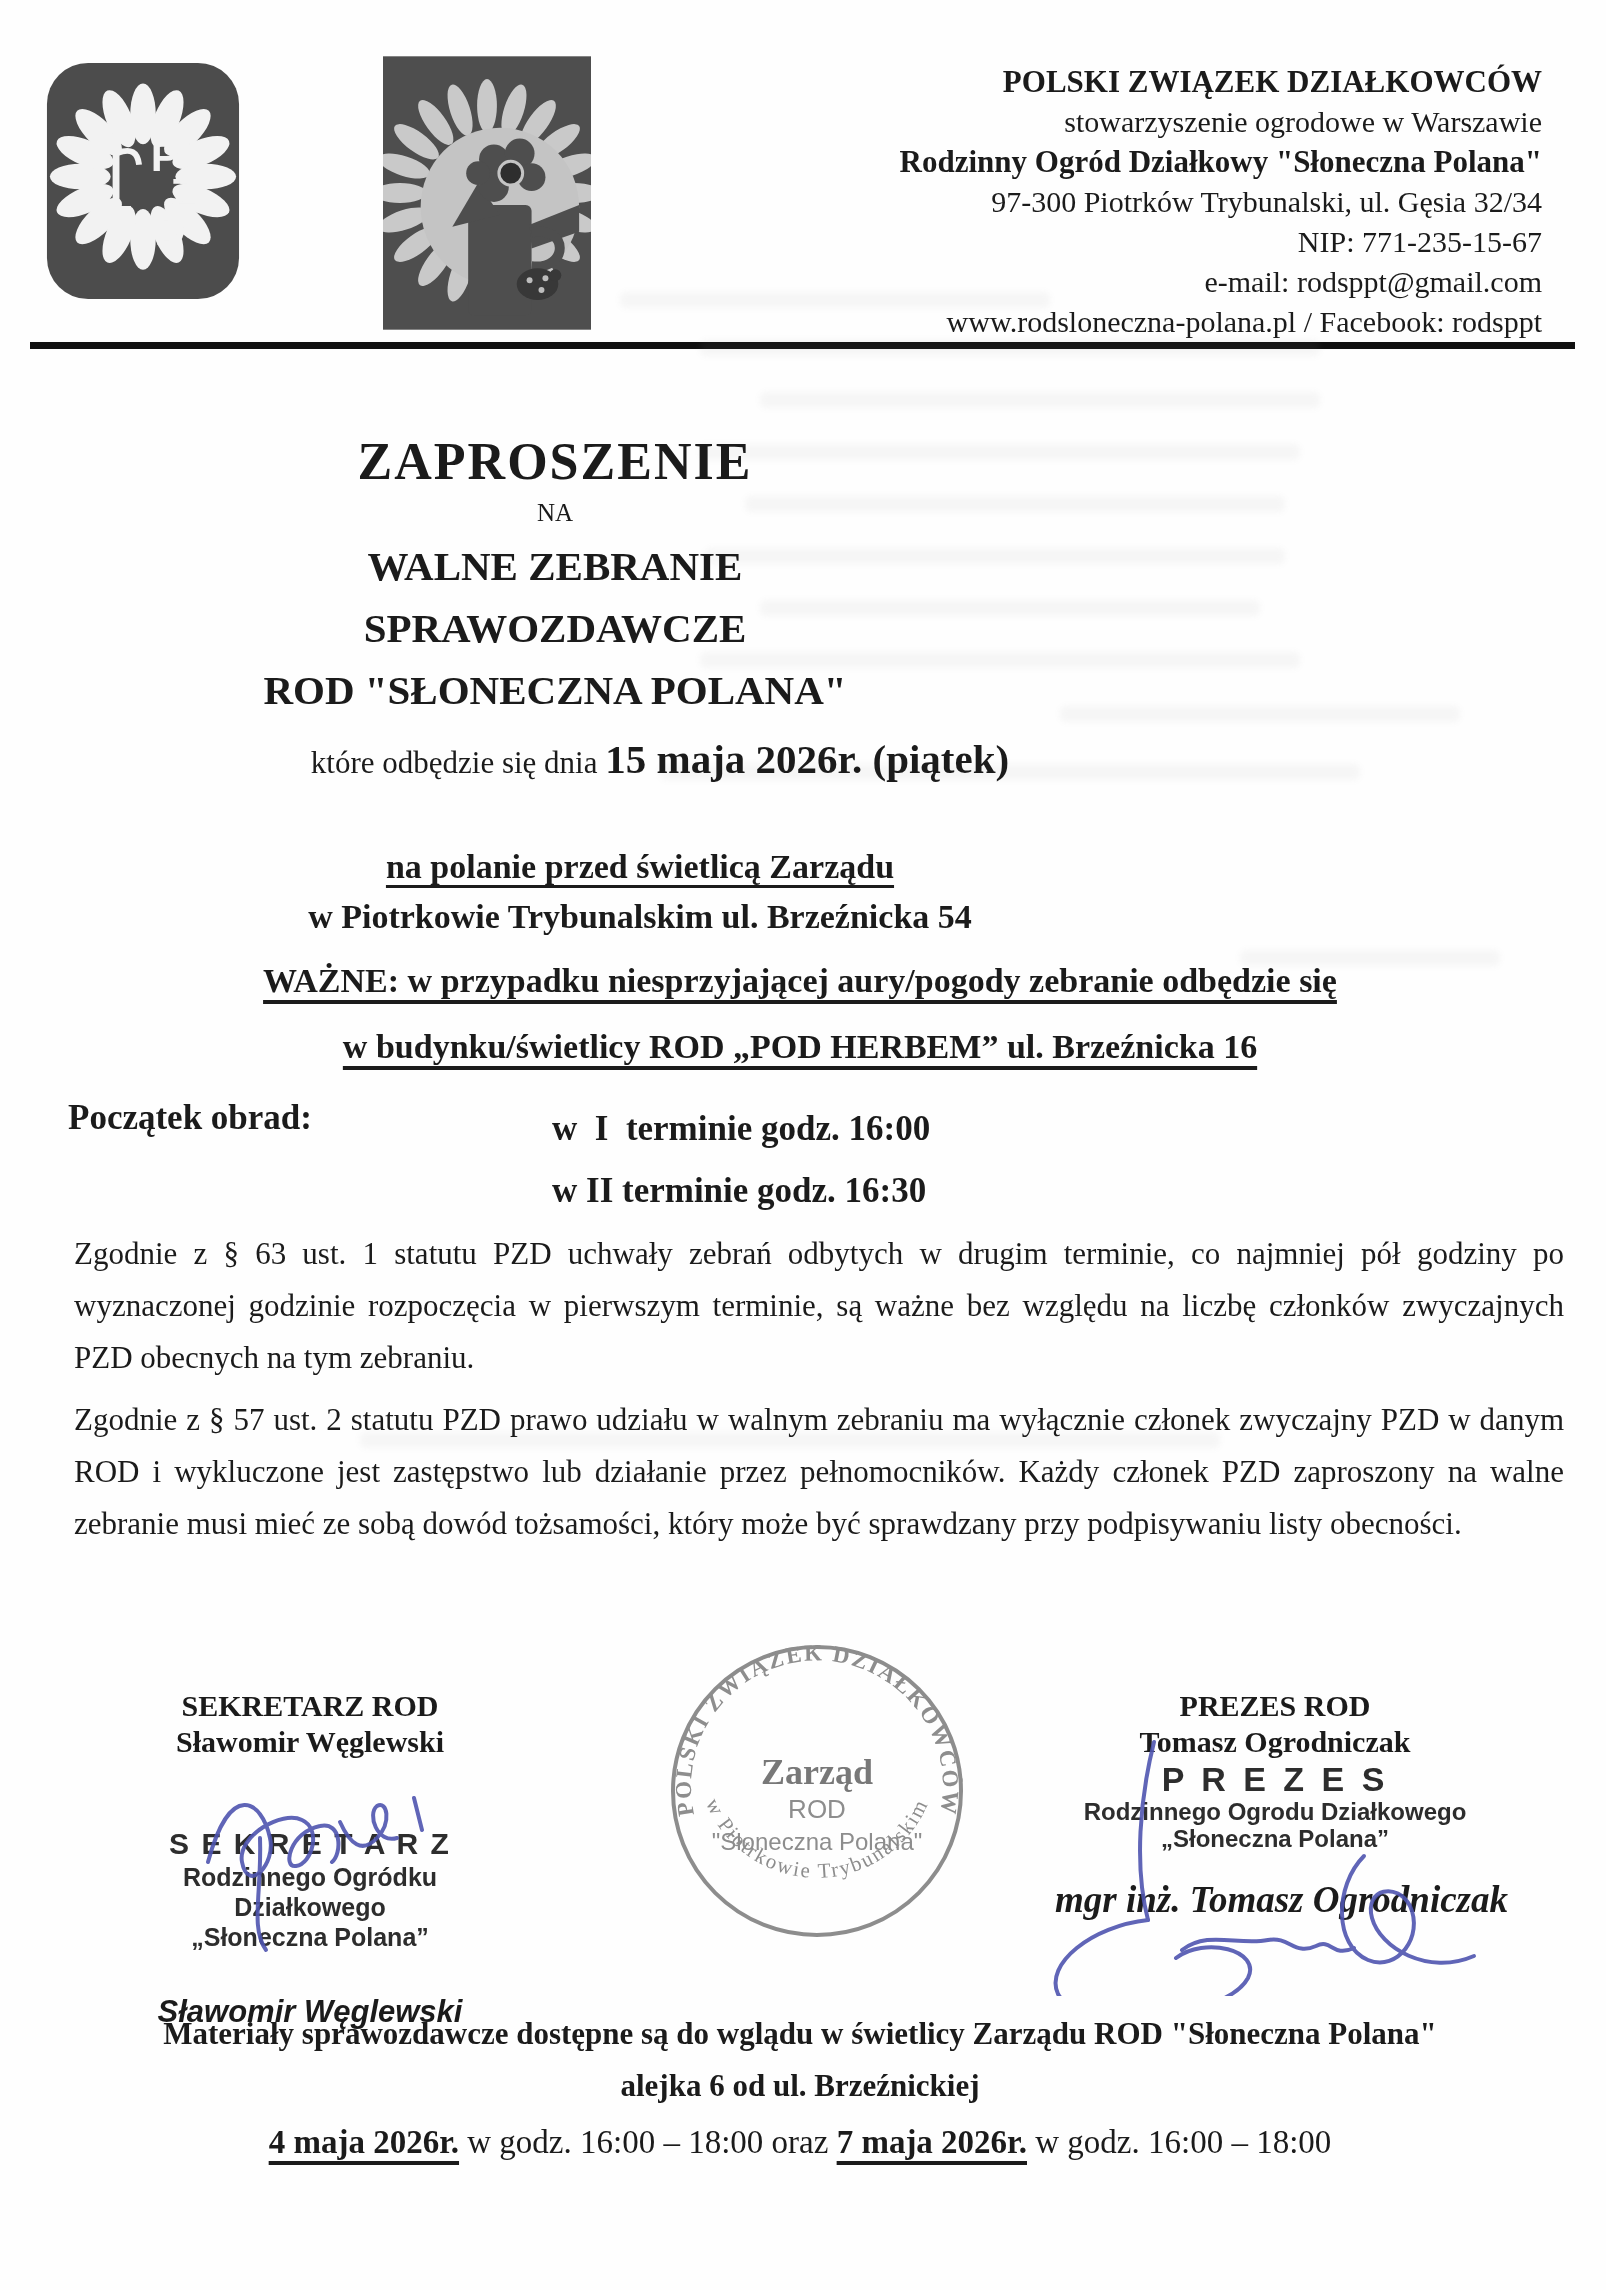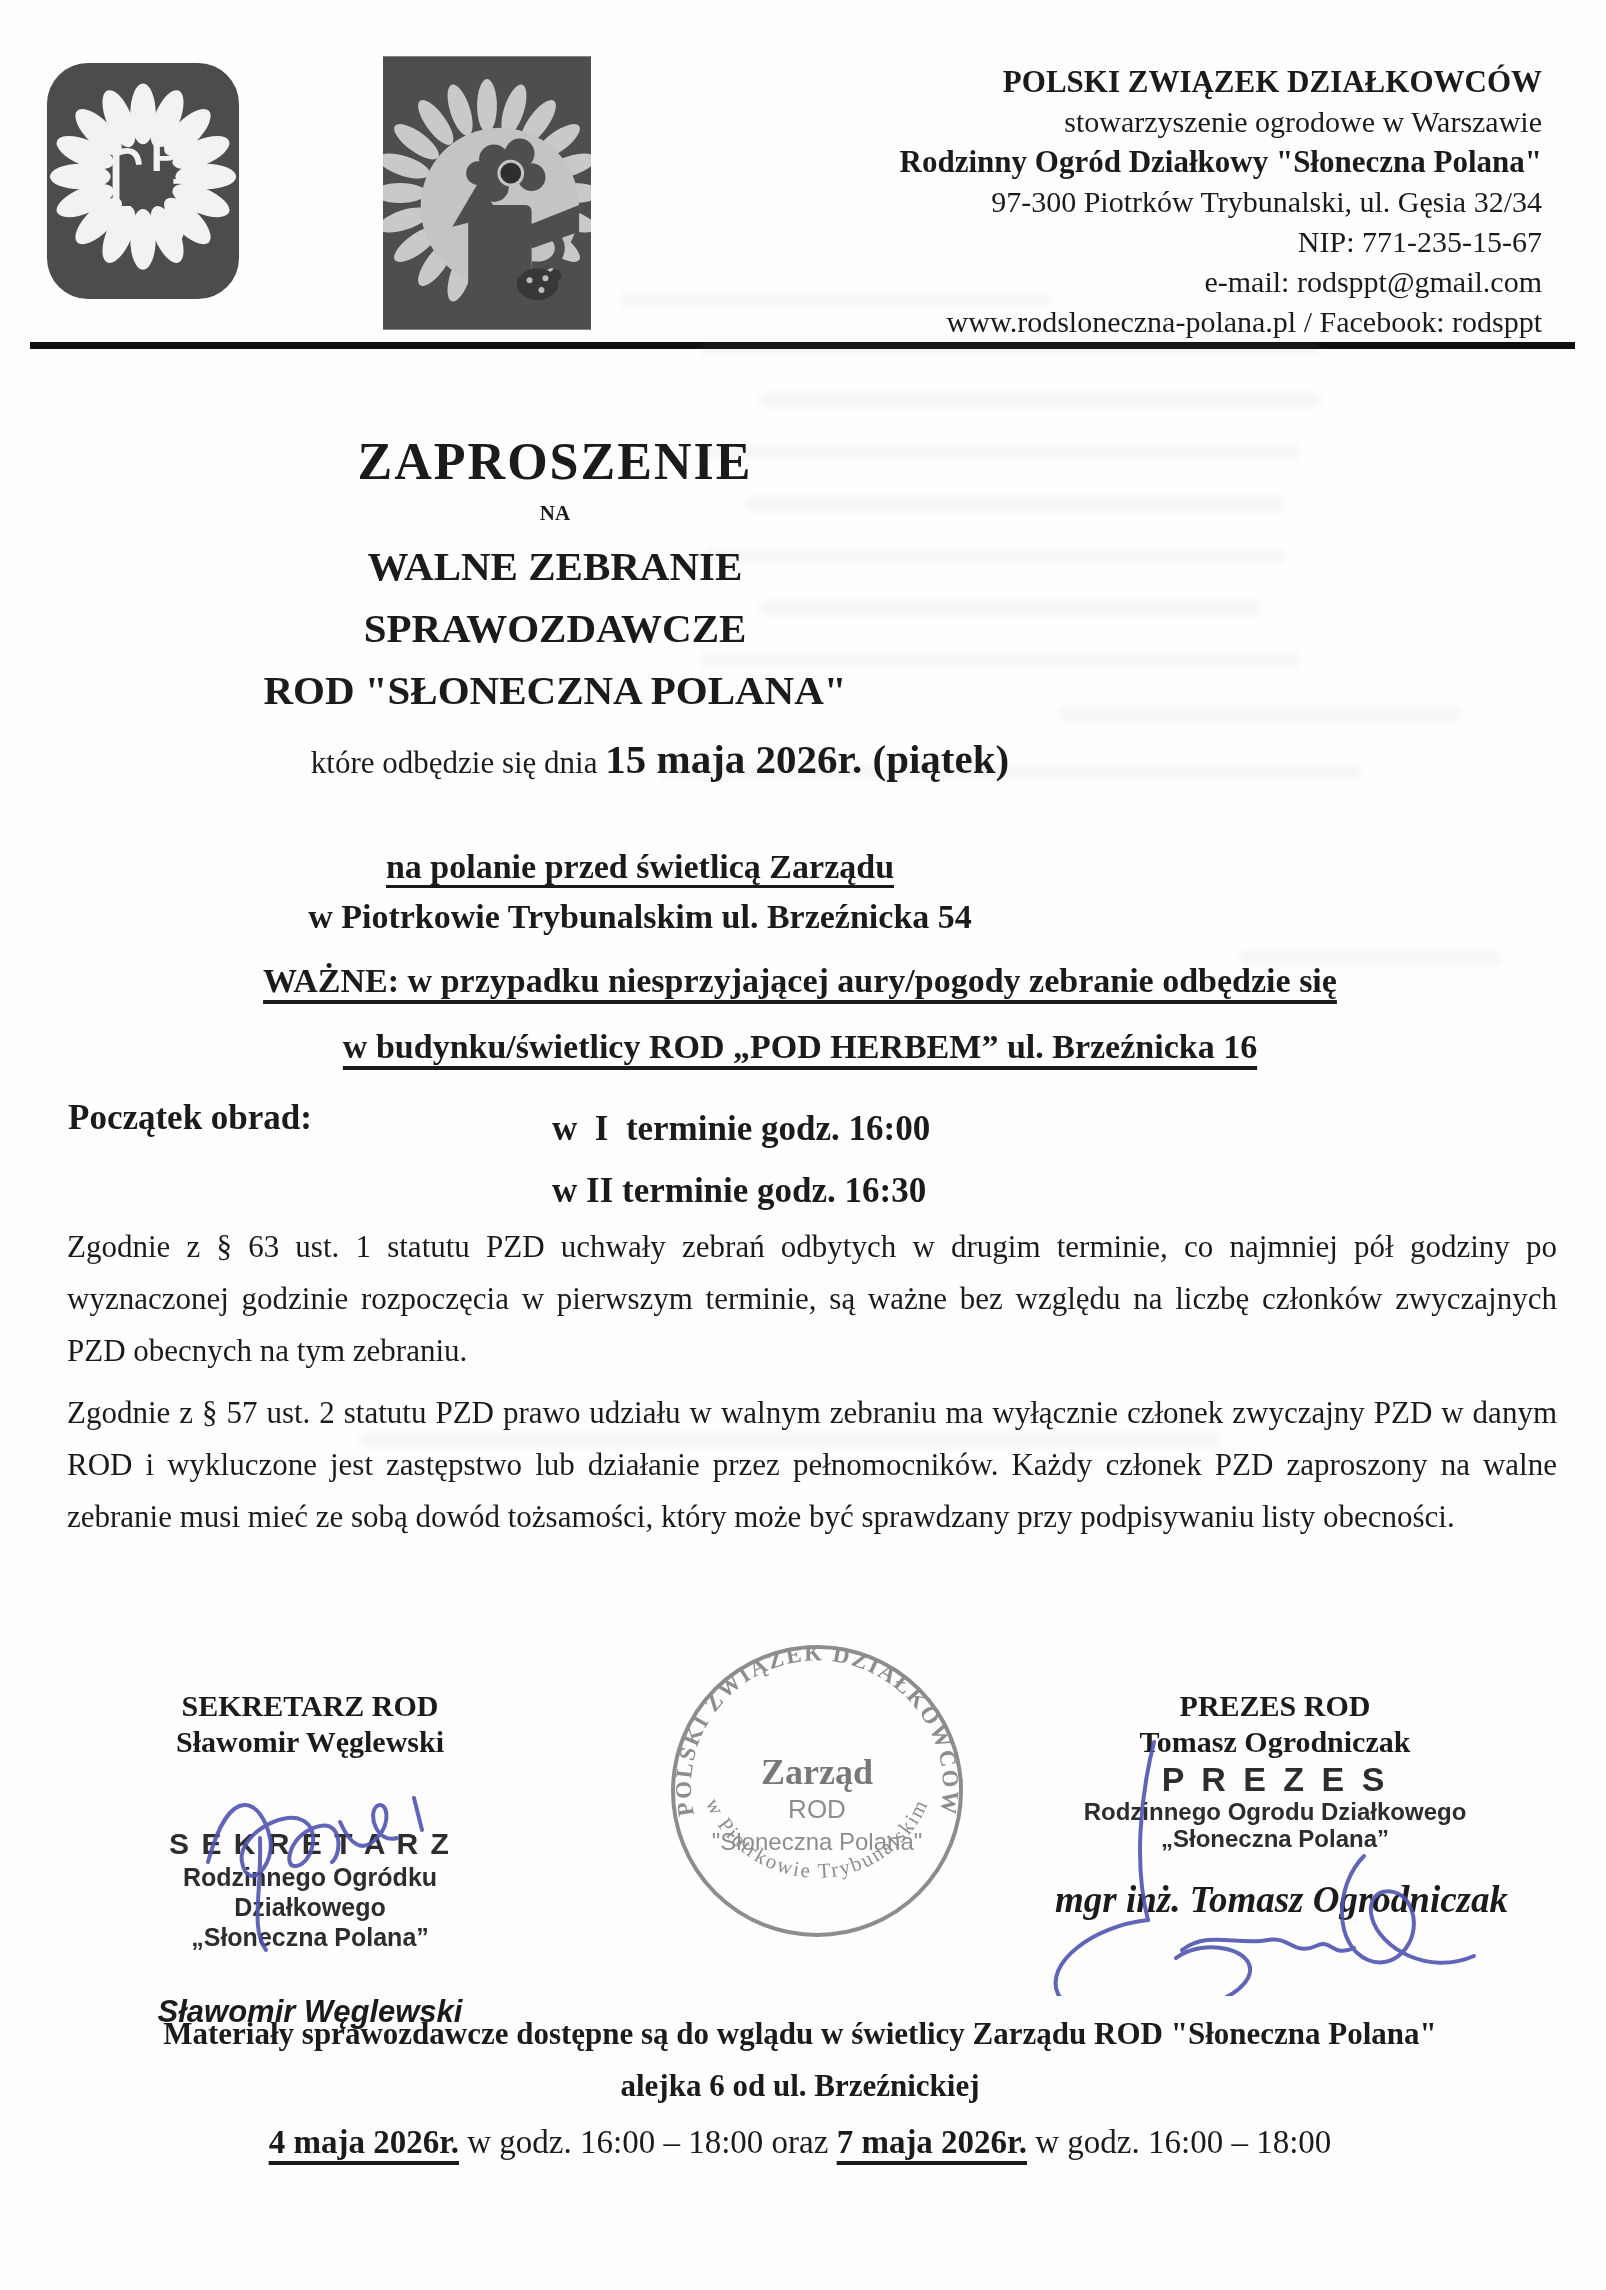--- a/index.html
+++ b/index.html
@@ -22,40 +22,40 @@
   .org-block .b{font-weight:bold;font-size:31px;}
   .divider{
     position:absolute;left:30px;top:342px;width:1545px;height:7px;
     background:#101010;
   }
   
   .title-block{
     position:absolute;left:55px;top:420px;width:1000px;text-align:center;margin-top:13px;
   }
   .t-main{font-size:52px;font-weight:bold;letter-spacing:2px;line-height:58px;}
-  .t-na{font-size:21px;font-weight:bold;line-height:44px;}
+  .t-na{font-size:25px;font-weight:normal;line-height:44px;}
   .t-big{font-size:41px;font-weight:bold;line-height:62px;}
   .t-date{position:relative;left:105px;margin-top:14px;white-space:nowrap;}
   .t-date .pre{font-size:31px;}
   .t-date .val{font-size:41px;font-weight:bold;}
   
   .loc-block{position:absolute;left:55px;top:798px;width:1170px;text-align:center;line-height:50px;margin-top:44px;}
   .loc1{font-size:34px;font-weight:bold;text-decoration:underline;text-decoration-thickness:3px;text-underline-offset:7px;}
   .loc2{font-size:34px;font-weight:bold;}
   
   .imp-block{position:absolute;left:40px;top:948px;width:1520px;text-align:center;line-height:66px;}
   .imp{font-size:34px;font-weight:bold;text-decoration:underline;text-decoration-thickness:4px;text-underline-offset:8px;}
   
   .sched-label{position:absolute;left:68px;top:1098px;font-size:35px;font-weight:bold;}
   .sched-terms{position:absolute;left:552px;top:1098px;font-size:35px;font-weight:bold;line-height:62px;}
   .term{white-space:pre;display:block;}
   
   .body-p{
     position:absolute;left:58px;width:1490px;
-    font-size:31px;line-height:52px;text-align:justify;margin:9px;
+    font-size:31px;line-height:52px;text-align:justify;margin:16px;
   }
   .p1{top:1212px;}
   .p2{top:1378px;}
   
   .sig-col{position:absolute;text-align:center;}
   .sec-col{left:120px;top:1688px;width:380px;}
   .pres-col{left:1055px;top:1688px;width:440px;}
   .sig-role{font-size:30px;font-weight:bold;line-height:36px;}
   .sig-name{font-size:30px;font-weight:bold;line-height:36px;}
   .stamp-txt{font-family:"Liberation Sans", sans-serif;color:#2d2d2d;}

